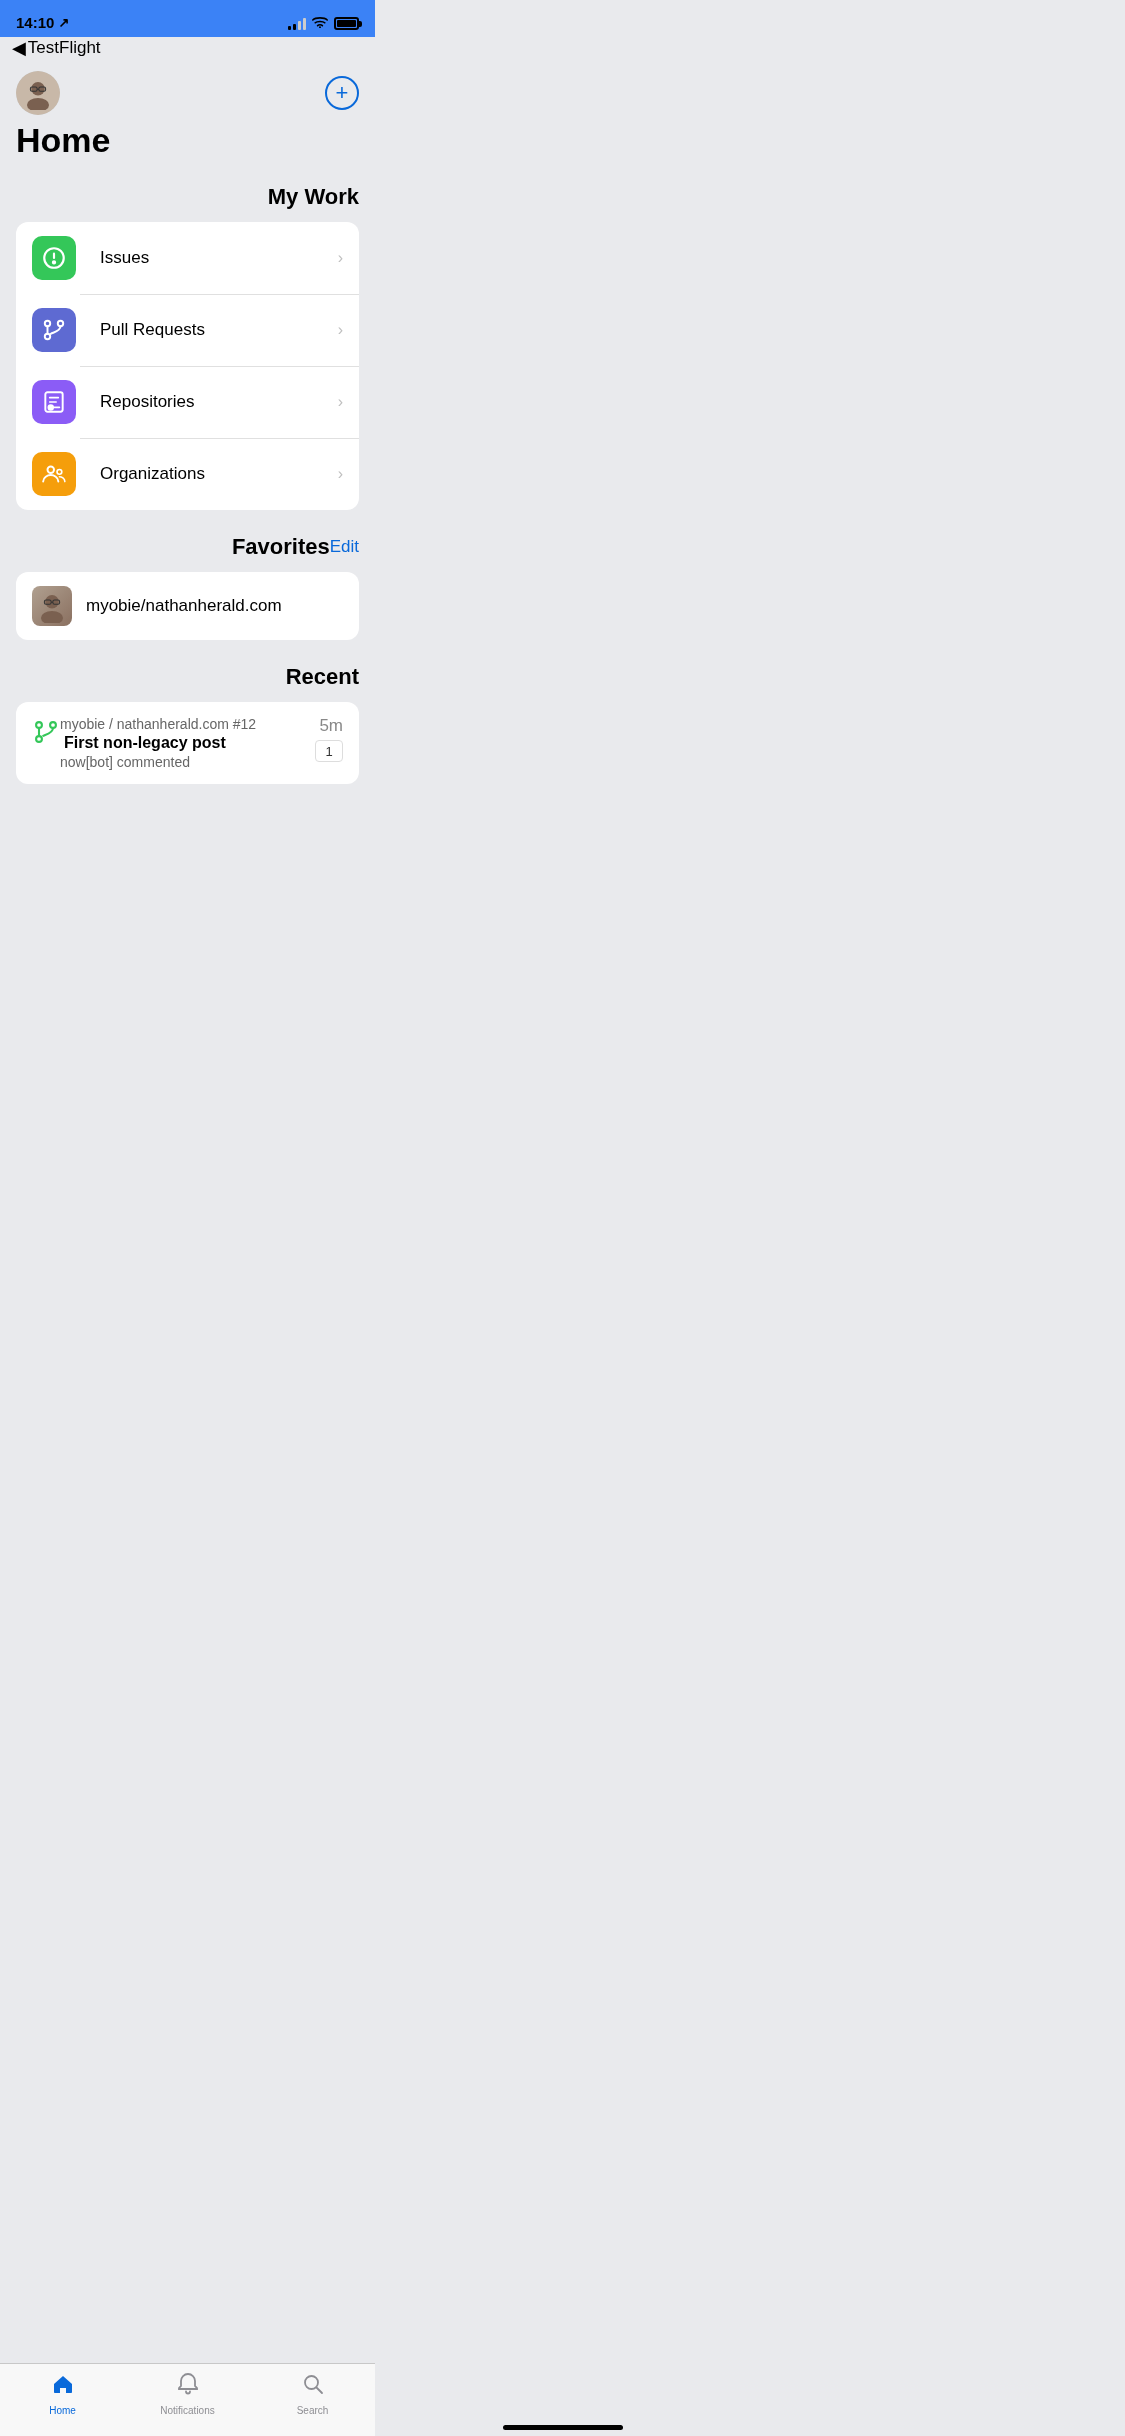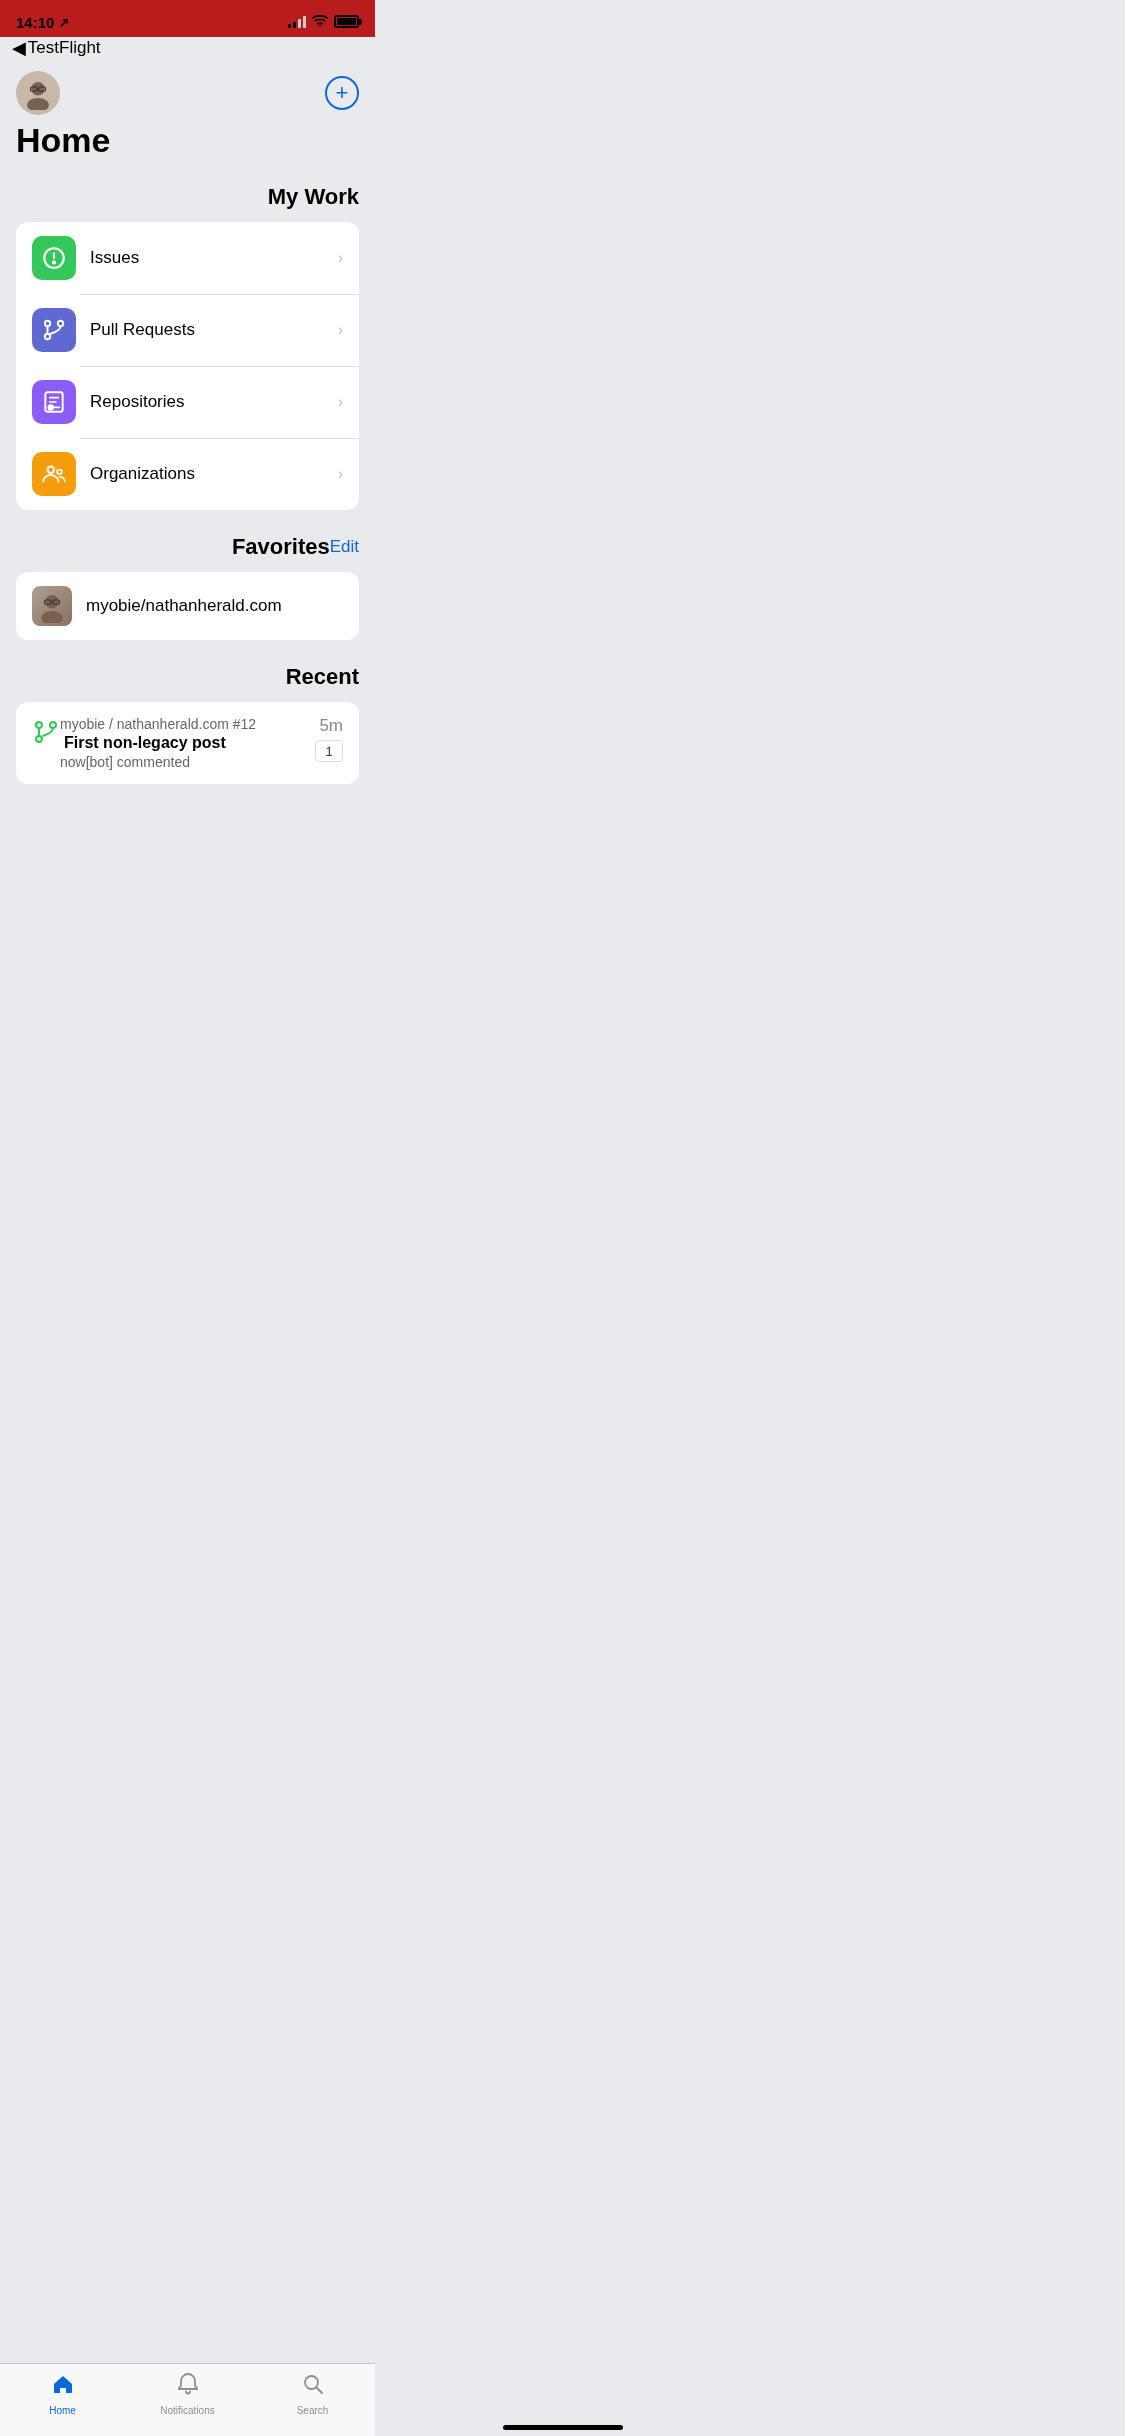--- a/index.html
+++ b/index.html
@@ -10,23 +10,23 @@
       background: #e9eaed;
       font-family: -apple-system, BlinkMacSystemFont, "San Francisco", "Helvetica Neue", sans-serif;
       position: relative;
       overflow-x: hidden;
     }
 
     
     .status-bar {
       display: flex;
       justify-content: space-between;
-      align-items: flex-start;
+      align-items: flex-end;
       padding: 14px 16px 6px 16px;
-      background: #b91c1c;
+      background: #3b82f6;
     }
     .status-left {
       display: flex;
       align-items: center;
       gap: 4px;
       font-size: 15px;
       font-weight: 600;
     }
     .status-time {
       font-size: 15px;
@@ -162,20 +162,21 @@
       background: #fff;
       border-radius: 12px;
       overflow: hidden;
     }
     .list-item {
       display: flex;
       align-items: center;
       padding: 14px 16px;
       cursor: pointer;
       position: relative;
+      gap: 10px;
     }
     .list-item:not(:last-child)::after {
       content: '';
       position: absolute;
       bottom: 0;
       left: 64px;
       right: 0;
       height: 0.5px;
       background: #e0e0e0;
     }

